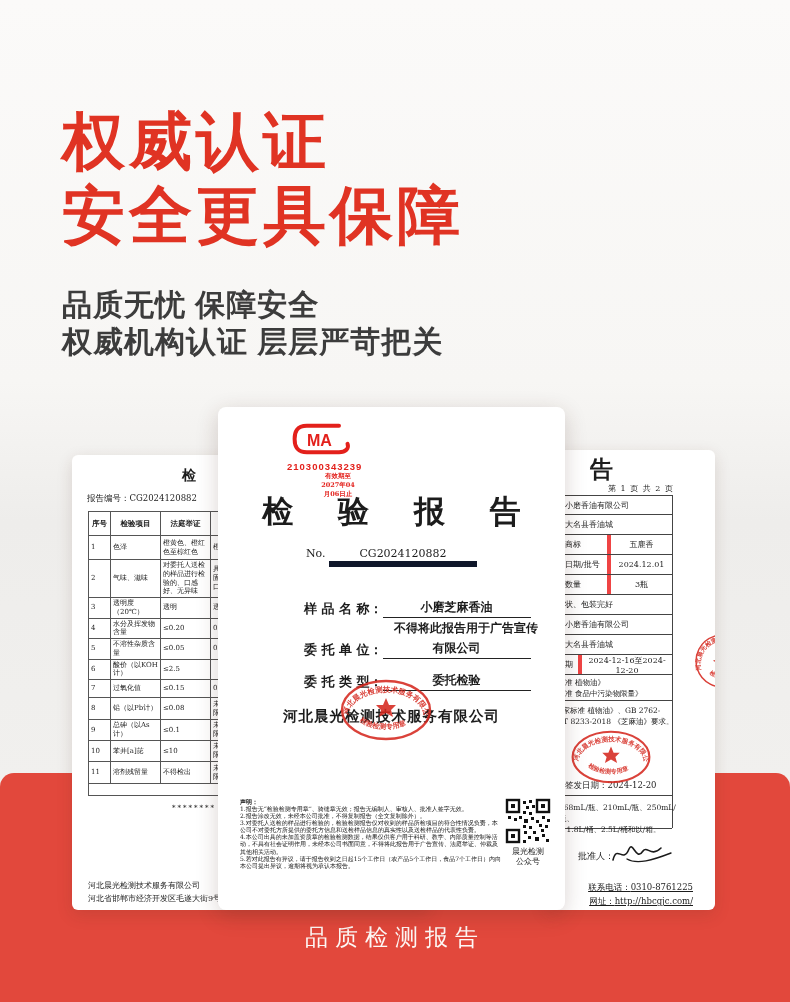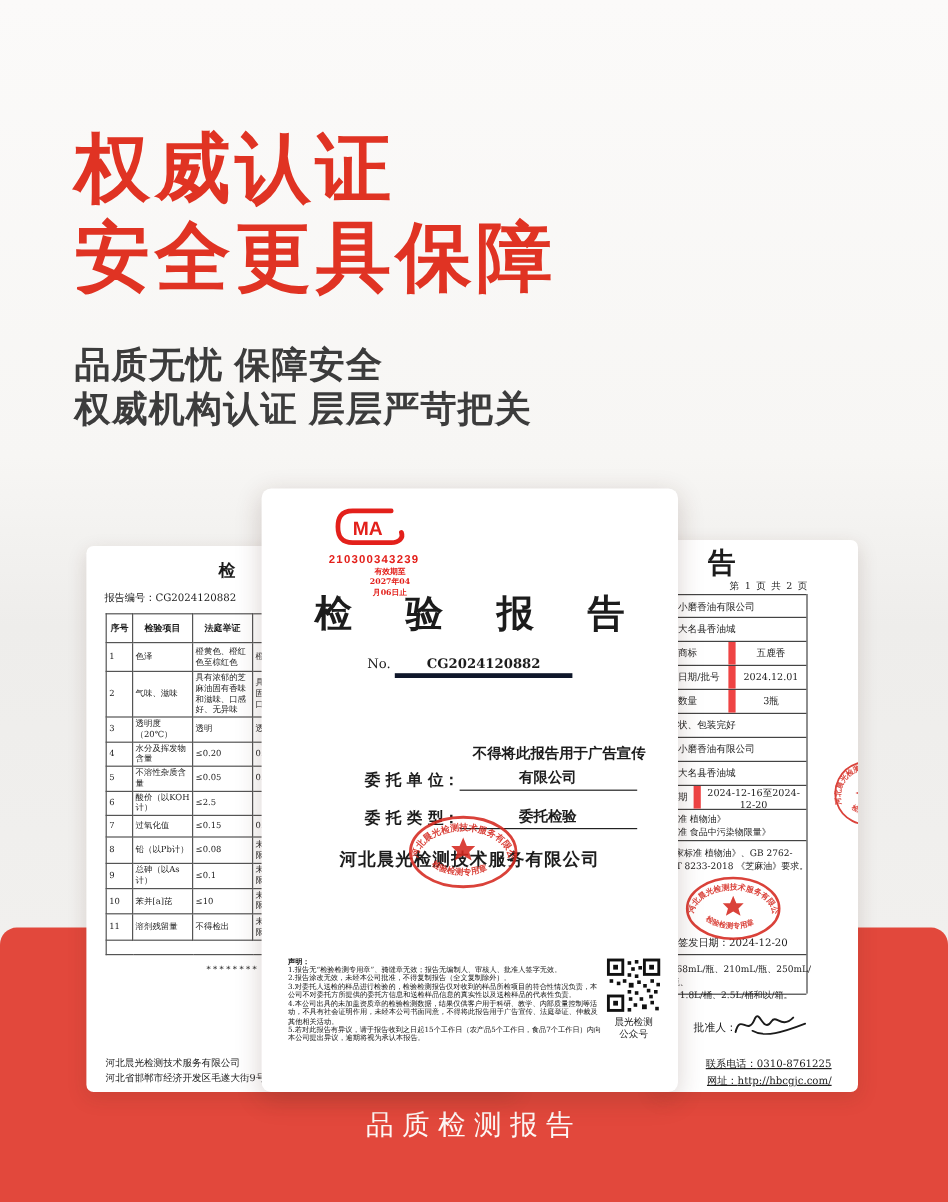--- a/index.html
+++ b/index.html
@@ -23,46 +23,46 @@
   .pre{white-space:pre-line;}
   
   .ld-title{position:absolute;left:110px;top:12px;font-size:14px;font-weight:bold;letter-spacing:14px;white-space:nowrap;}
   .ld-repno{position:absolute;left:15px;top:38px;font-size:8.5px;}
   .ld-table{position:absolute;left:16px;top:56px;border-collapse:collapse;table-layout:fixed;font-size:7px;line-height:1.25;}
   .ld-table td,.ld-table th{border:1px solid #555;padding:1px 2px;font-weight:normal;vertical-align:middle;overflow:hidden;}
   .ld-table th{font-weight:bold;font-size:7.5px;}
   .ld-end{position:absolute;left:100px;top:348px;font-size:7px;letter-spacing:2px;}
   .ld-footer{position:absolute;left:16px;top:424px;font-size:8px;line-height:13px;color:#222;}
   
-  .cma{position:absolute;left:56px;top:15px;text-align:center;width:70px;}
+  .cma{position:absolute;left:69px;top:15px;text-align:center;width:70px;}
   .cma-num{font-family:"Liberation Sans",sans-serif;font-size:9.5px;font-weight:bold;color:var(--cma-red,#e3201b);letter-spacing:1px;margin-top:1px;}
   .cma-valid{font-size:6.5px;color:var(--cma-red,#e3201b);font-weight:bold;margin-left:32px;}
   .cd-title{position:absolute;left:0;top:84px;width:100%;text-align:center;font-size:31px;font-weight:bold;letter-spacing:17px;text-indent:17px;}
   .cd-no{position:absolute;left:0;top:140px;width:100%;text-align:center;font-size:11px;}
-  .cd-no .noval{display:inline-block;min-width:120px;border-bottom:4px solid #0f172a;font-weight:bold;padding:0 14px 1px;}
+  .cd-no .noval{display:inline-block;min-width:120px;border-bottom:6px solid #0f172a;font-weight:normal;padding:0 14px 1px;}
   .field{position:absolute;left:86px;font-size:13px;font-weight:bold;white-space:nowrap;}
   .field .ul{display:inline-block;width:148px;border-bottom:1px solid #222;text-align:center;font-size:12px;padding-bottom:1px;vertical-align:bottom;}
   .freeline{position:absolute;font-size:12px;font-weight:bold;text-align:center;}
   .cd-company{position:absolute;left:0;top:300px;width:100%;text-align:center;font-size:14.5px;font-weight:bold;letter-spacing:1px;}
   .stamp{position:absolute;opacity:.88;}
   .stamp .ring{fill:none;stroke:var(--stamp-red,#d5281f);stroke-width:2.4;}
   .stamp text{fill:var(--stamp-red,#d5281f);font-weight:bold;}
   .stamp .star{fill:var(--stamp-red,#d5281f);}
   .cd-statement{position:absolute;left:22px;top:391px;width:262px;font-size:6px;line-height:1.18;color:#111;}
   .cd-statement .st-title{font-weight:bold;}
   .qr{position:absolute;left:287px;top:391px;}
   .qr-caption{position:absolute;left:283px;top:440px;width:54px;text-align:center;font-size:8px;line-height:10px;}
   
   .rd-title{position:absolute;left:45px;top:4px;font-size:23px;font-weight:bold;}
   .rd-page{position:absolute;left:63px;top:33px;font-size:8px;letter-spacing:1px;}
   .rrow{position:absolute;left:0;width:127px;border-bottom:1px solid #444;box-sizing:border-box;font-size:8px;
         display:flex;align-items:center;padding-left:20px;overflow:hidden;}
   .rrow.top{border-top:1px solid #444;}
   .rlab{flex:0 0 42px;}
-  .rval{position:absolute;left:62px;right:0;top:0;bottom:0;border-left:6px solid #ef4444;display:flex;align-items:center;justify-content:center;text-align:center;}
+  .rval{position:absolute;left:62px;right:0;top:0;bottom:0;border-left:4px solid #ef4444;display:flex;align-items:center;justify-content:center;text-align:center;}
   .rd-vline{position:absolute;left:127px;top:45px;height:333px;border-left:1px solid #444;}
   .rd-hline{position:absolute;left:0;width:127px;border-top:1px solid #444;}
   .rd-basis{position:absolute;left:10px;top:255px;width:120px;font-size:7.5px;line-height:11px;}
   .rd-issue{position:absolute;left:20px;top:330px;font-size:8.5px;}
   .rd-spec{position:absolute;left:14px;top:352px;width:118px;font-size:7.5px;line-height:11px;}
   .rd-approve{position:absolute;left:33px;top:400px;font-size:9px;}
   .rd-sign{position:absolute;left:62px;top:386px;}
   .rd-contact{position:absolute;left:14px;top:430px;width:134px;text-align:right;font-size:8.5px;line-height:14px;text-decoration:underline;}
 </style>
 </head>
@@ -102,21 +102,21 @@
       </tr>
       <tr style="height:24px">
         <td>1</td>
             <td>色泽</td>
             <td>橙黄色、橙红色至棕红色</td>
             <td class="pre">橙黄</td>
       </tr>
       <tr style="height:34px">
         <td>2</td>
             <td>气味、滋味</td>
-            <td>具有浓郁的芝麻油固有香味和滋味、口感好、无异味</td>
+            <td>对委托人送检的样品进行检验的、口感好、无异味</td>
             <td class="pre">具有浓
 固有香
 口感好</td>
       </tr>
       <tr style="height:18px">
         <td>3</td>
             <td>透明度（20℃）</td>
             <td>透明</td>
             <td class="pre">透</td>
       </tr>
@@ -283,20 +283,23 @@
       <div class="cma-valid">有效期至2027年04月06日止</div>
     </div>
 
     <div class="cd-title">检 验 报 告</div>
 
     <div class="cd-no">
       <span>No.</span>
       <span class="noval">CG2024120882</span>
     </div>
 
+    <div class="field" style="top:192px">
+      <span>样 品 名 称：</span><span class="ul">小磨芝麻香油</span>
+    </div>
     <div class="freeline" style="left:168px;top:213px;width:160px">不得将此报告用于广告宣传</div>
     <div class="field" style="top:233px">
       <span>委 托 单 位：</span><span class="ul">有限公司</span>
     </div>
     <div class="field" style="top:265px">
       <span>委 托 类 型：</span><span class="ul">委托检验</span>
     </div>
 
     <div class="cd-company">河北晨光检测技术服务有限公司</div>
 

